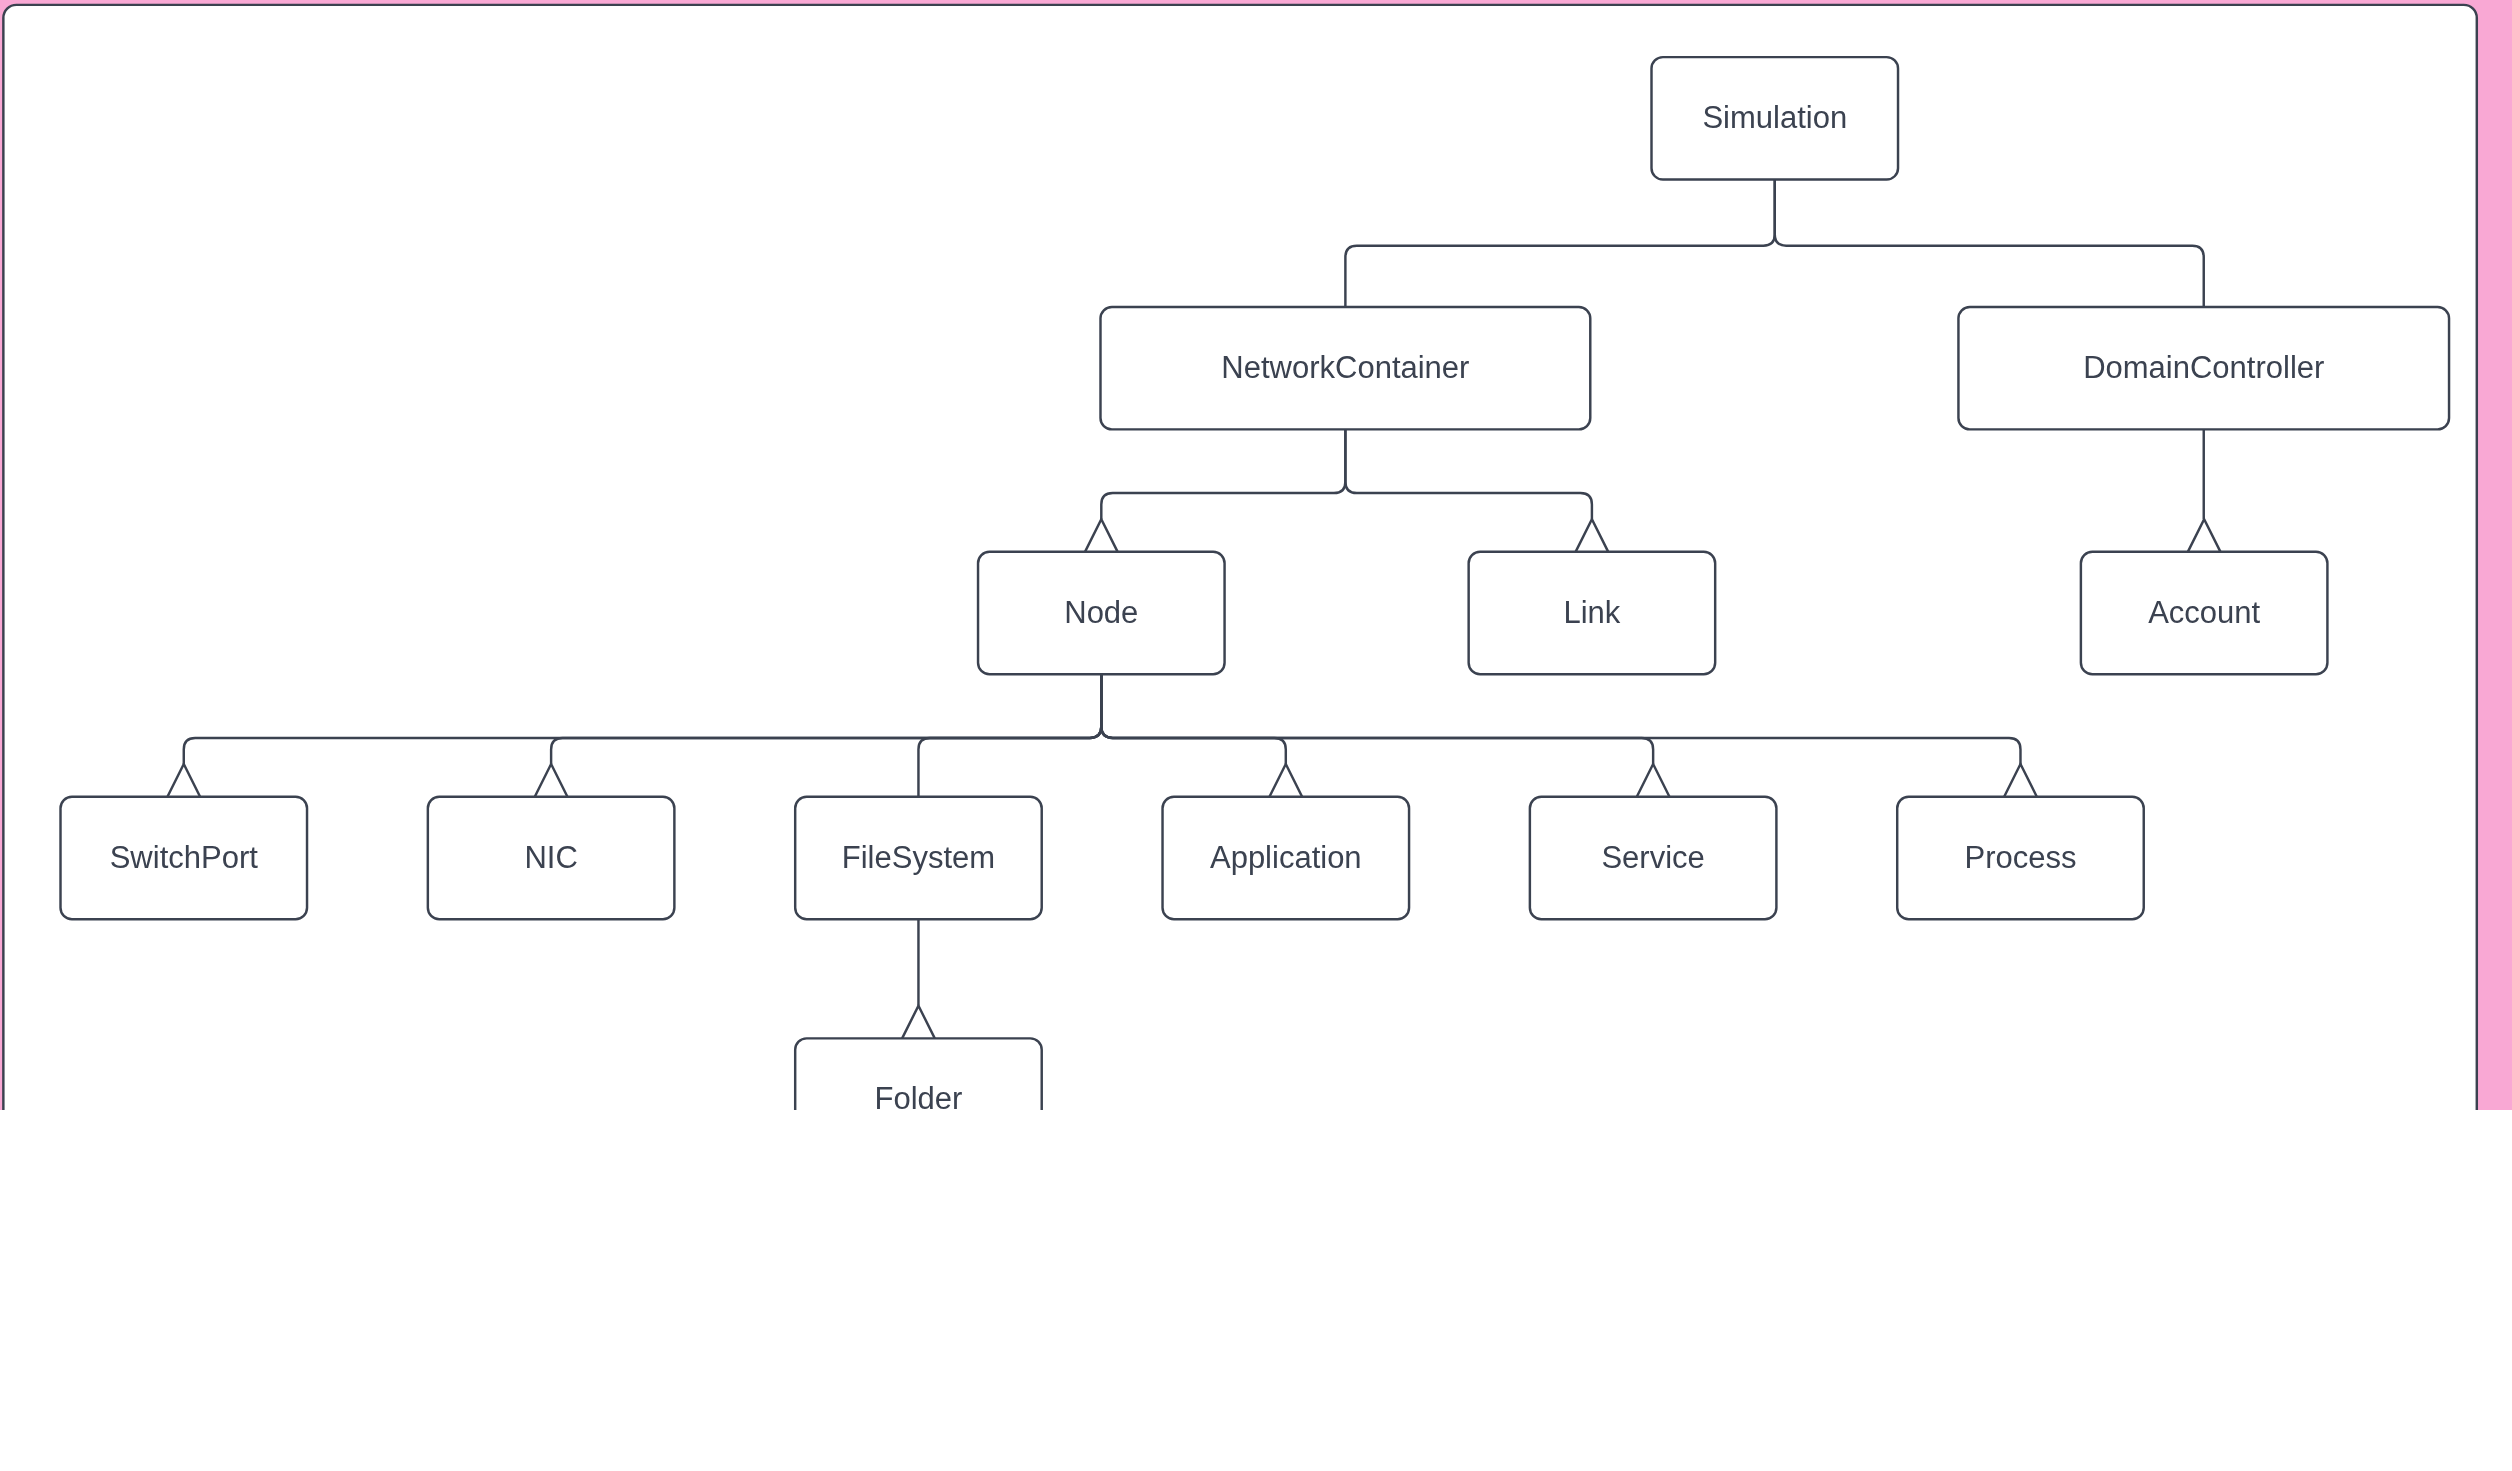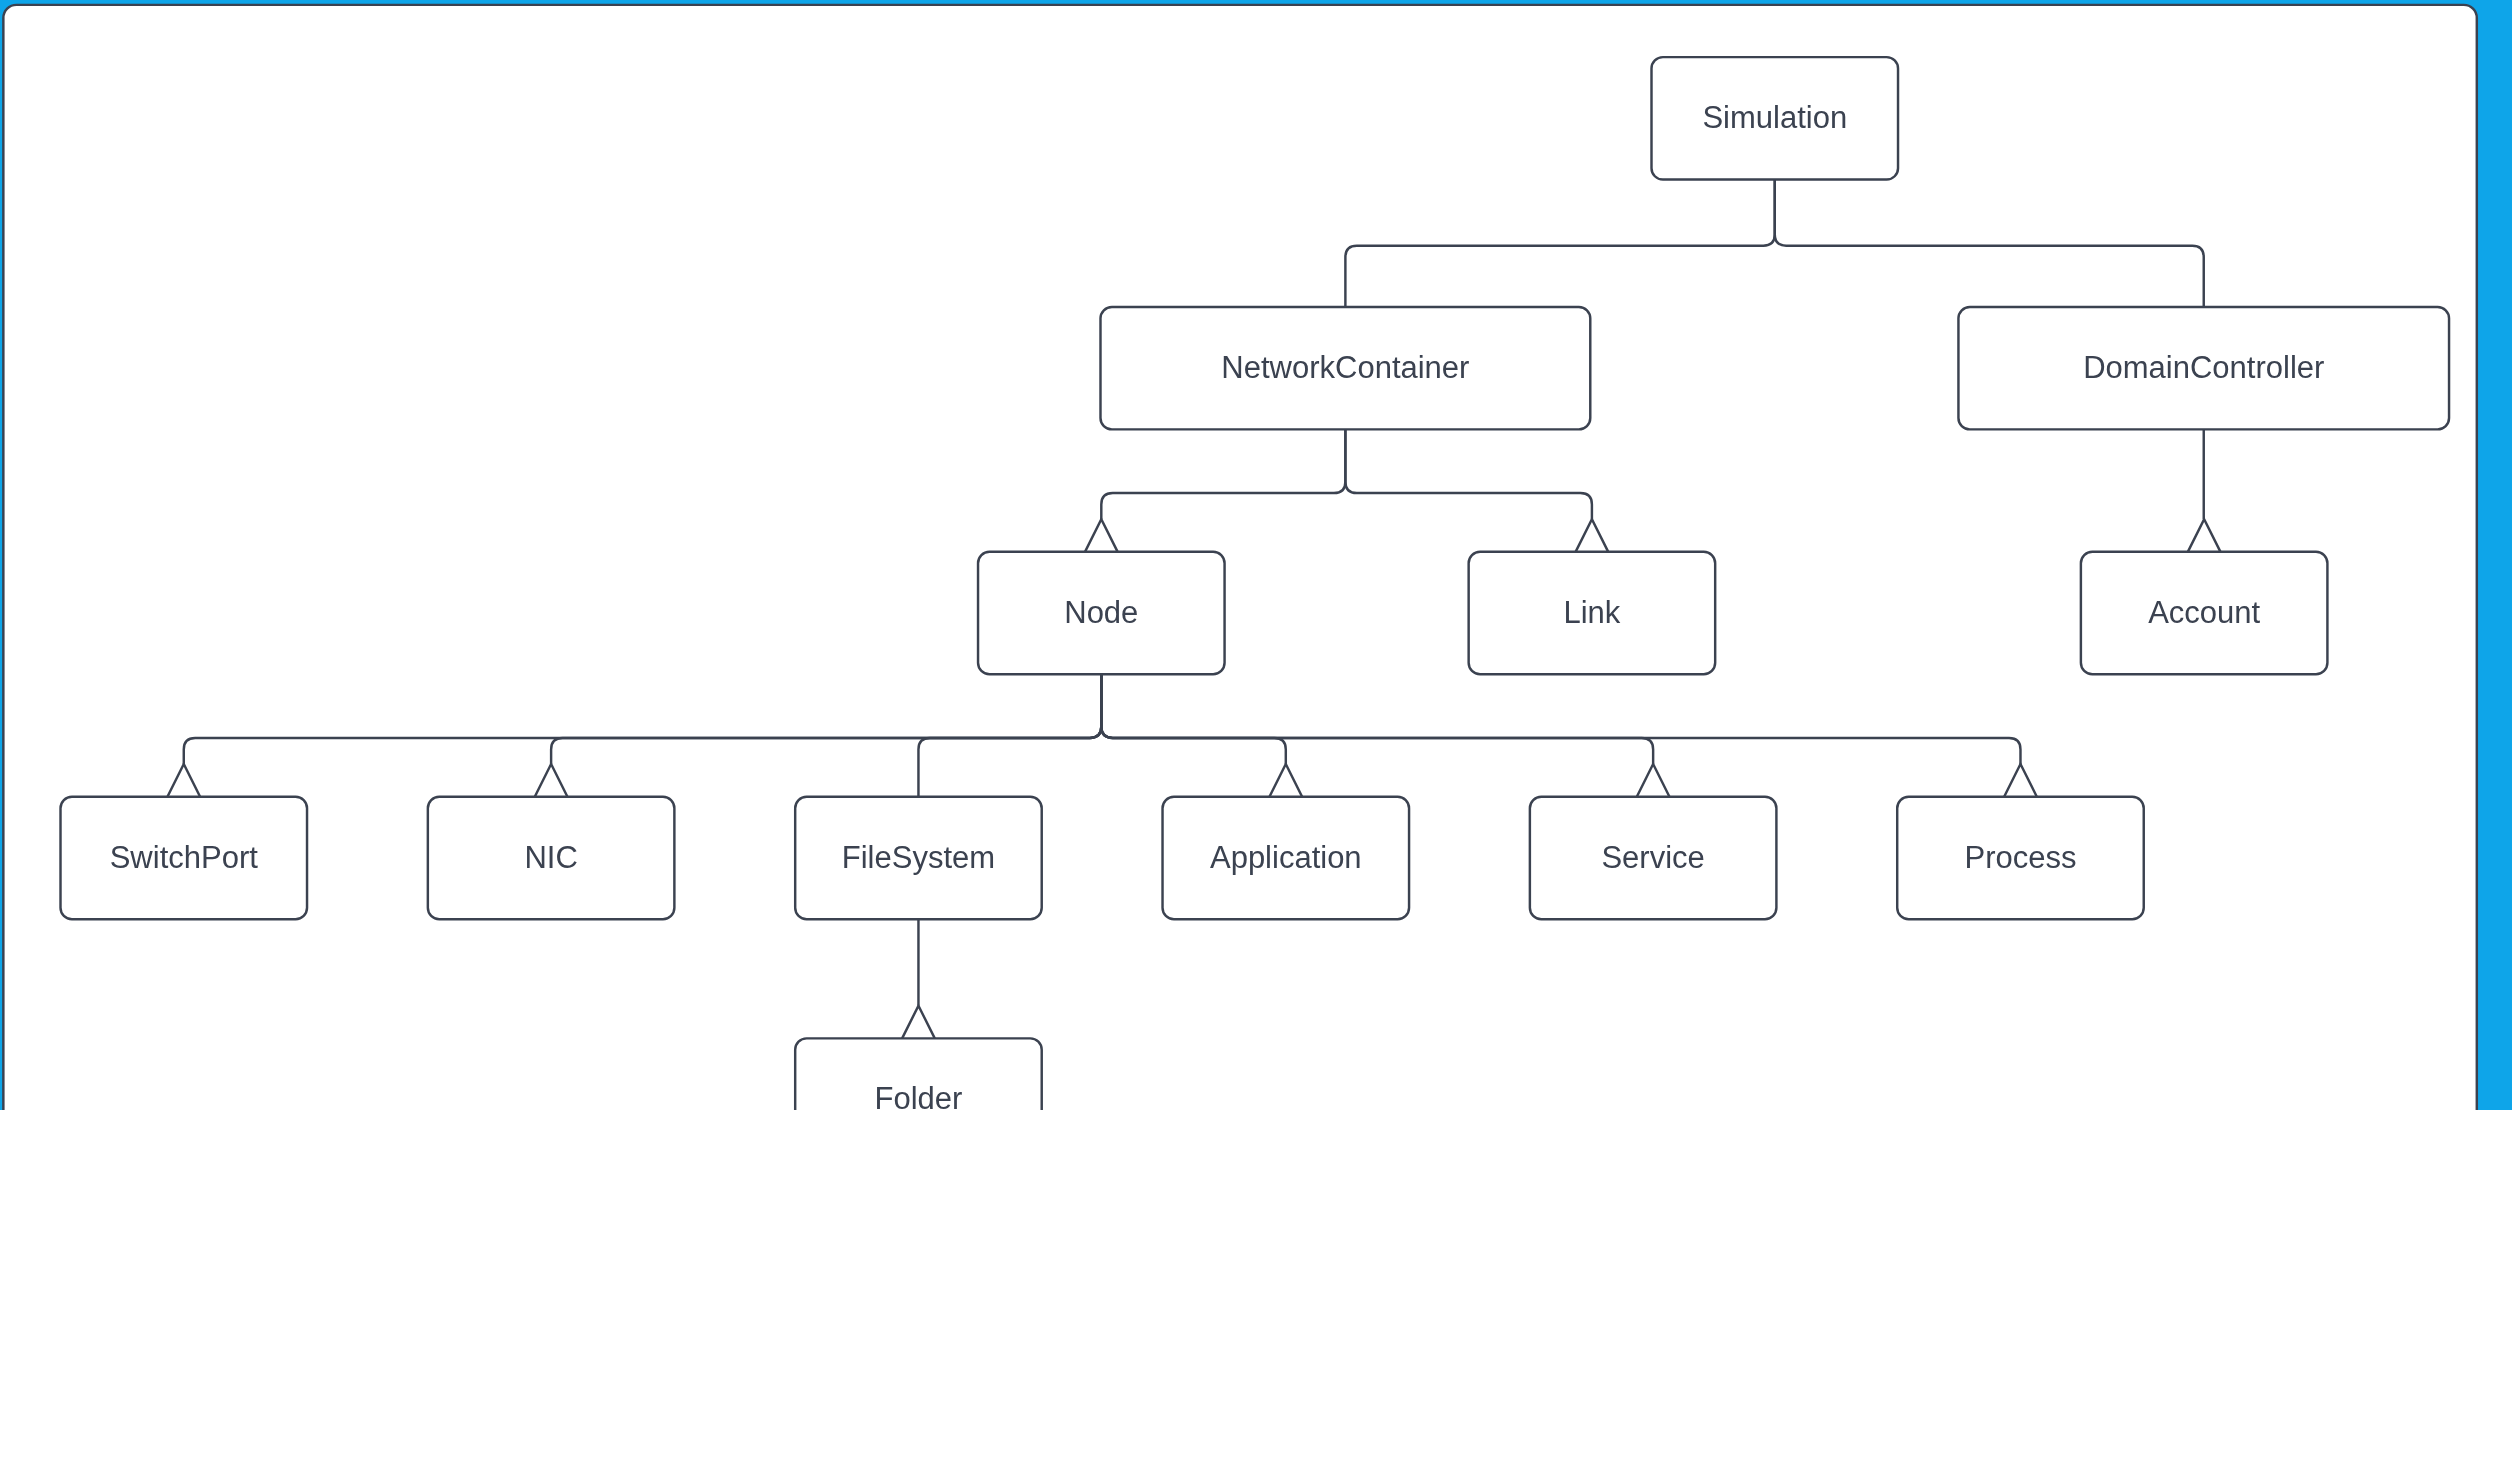--- a/index.html
+++ b/index.html
@@ -8,21 +8,21 @@
     padding: 0;
     background: #ffffff;
   }
   body {
     font-family: "Liberation Sans", sans-serif;
   }
   #canvas-wrap {
     position: relative;
     width: 2512px;
     height: 1110px;
-    background: #0ea5e9;
+    background: #f9a8d4;
     overflow: hidden;
   }
   #diagram-svg {
     position: absolute;
     left: 0;
     top: 0;
     width: 2512px;
     height: 1471px;
     display: block;
   }

